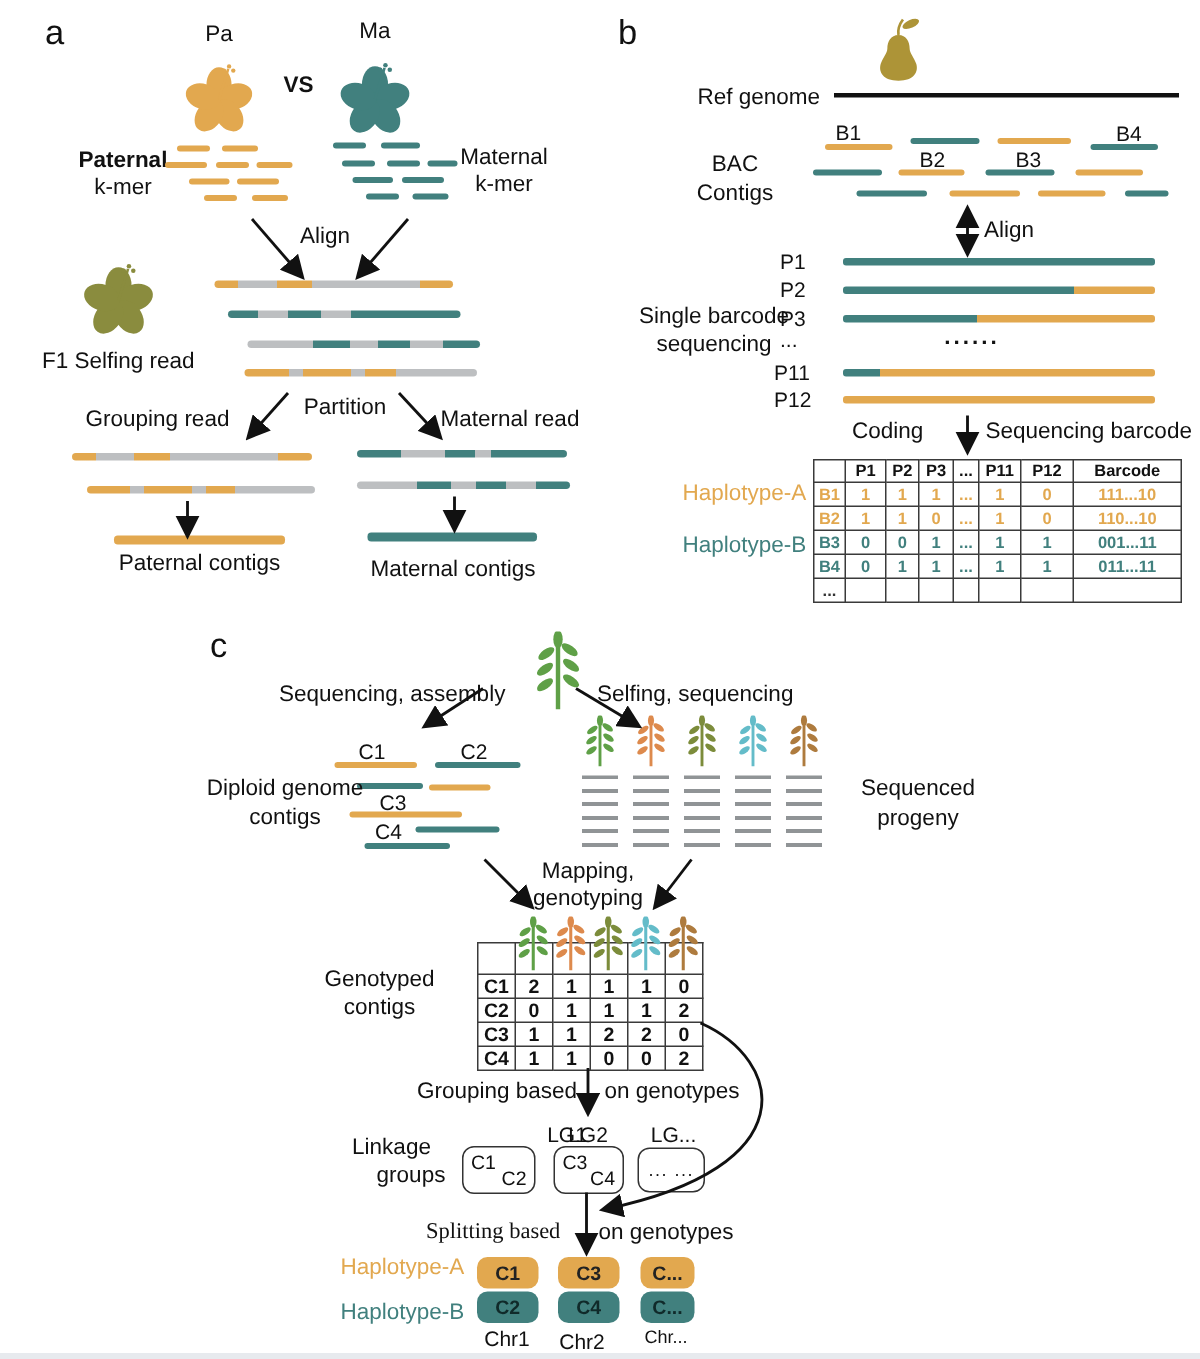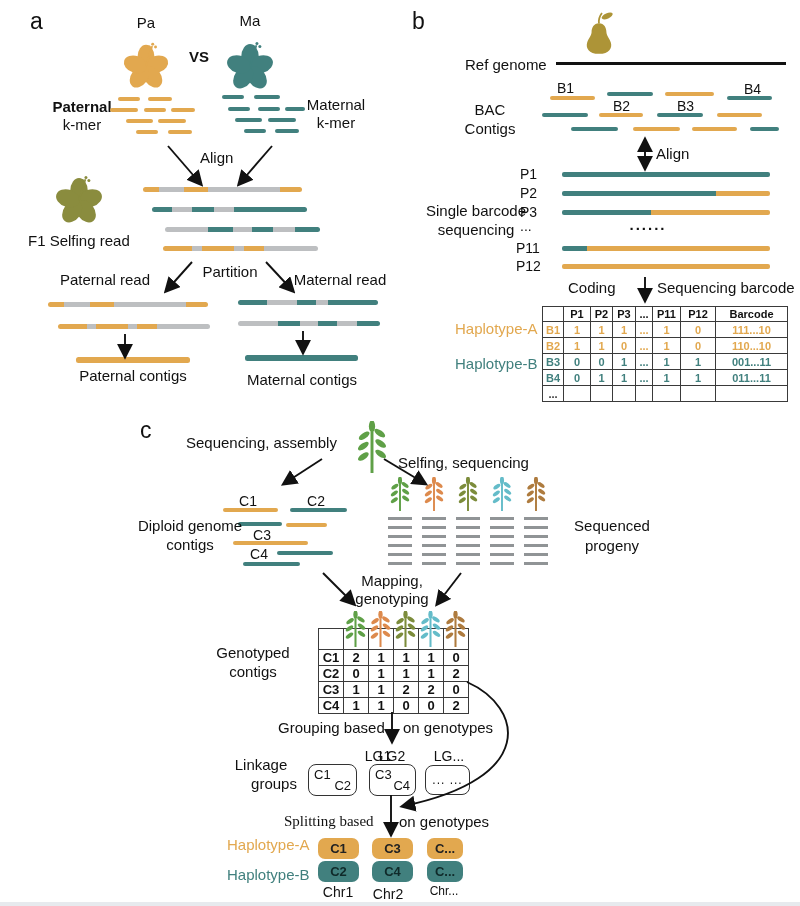--- a/index.html
+++ b/index.html
@@ -172,21 +172,21 @@
 
   <div class="lbl" style="left:200px;top:149px;">Align</div>
   <div class="lbl" style="left:28px;top:232px;">F1 Selfing read</div>
 
   <div class="bar f1b1" style="left:143px;top:187px;width:159px;"></div>
   <div class="bar f1b2" style="left:152px;top:207px;width:155px;"></div>
   <div class="bar f1b3" style="left:165px;top:227px;width:155px;"></div>
   <div class="bar f1b4" style="left:163px;top:246px;width:155px;"></div>
 
   <div class="lbl ctr" style="left:230px;top:263px;">Partition</div>
-  <div class="lbl ctr" style="left:105px;top:271px;">Paternal read</div>
+  <div class="lbl ctr" style="left:105px;top:271px;">Grouping read</div>
   <div class="lbl ctr" style="left:340px;top:271px;">Maternal read</div>
 
   <div class="bar f1b1" style="left:48px;top:302px;width:160px;"></div>
   <div class="bar f1b4" style="left:58px;top:324px;width:152px;"></div>
   <div class="bar mr1" style="left:238px;top:300px;width:140px;"></div>
   <div class="bar f1b3" style="left:238px;top:321px;width:142px;"></div>
 
   <div class="bar solid-or" style="left:76px;top:357px;width:114px;height:6px;"></div>
   <div class="bar solid-tl" style="left:245px;top:355px;width:113px;height:6px;"></div>
 
@@ -338,21 +338,21 @@
       <ellipse cx="11" cy="17" rx="7.2" ry="3.3" transform="rotate(-35 11 17)"></ellipse>
       <ellipse cx="29" cy="14" rx="7.2" ry="3.3" transform="rotate(35 29 14)"></ellipse>
       <ellipse cx="10" cy="29" rx="7.2" ry="3.3" transform="rotate(-35 10 29)"></ellipse>
       <ellipse cx="30" cy="26" rx="7.2" ry="3.3" transform="rotate(35 30 26)"></ellipse>
       <ellipse cx="10" cy="41" rx="7.2" ry="3.3" transform="rotate(-35 10 41)"></ellipse>
       <ellipse cx="30" cy="38" rx="7.2" ry="3.3" transform="rotate(35 30 38)"></ellipse>
     </g>
   </svg>
 </div>
 
-  <div class="lbl" style="left:186px;top:434px;">Sequencing, assembly</div>
+  <div class="lbl" style="left:186px;top:454px;">Sequencing, assembly</div>
   <div class="lbl" style="left:398px;top:454px;">Selfing, sequencing</div>
 
   <div class="lbl ctr" style="left:248px;top:493px;font-size:14px;">C1</div>
   <div class="lbl ctr" style="left:316px;top:493px;font-size:14px;">C2</div>
   <div class="lbl ctr" style="left:262px;top:527px;font-size:14px;">C3</div>
   <div class="lbl ctr" style="left:259px;top:546px;font-size:14px;">C4</div>
 
   <div class="dash" style="left:223px;top:508px;width:55px;background:var(--orange);"></div>
   <div class="dash" style="left:290px;top:508px;width:57px;background:var(--teal);"></div>
   <div class="dash" style="left:238px;top:522px;width:44px;background:var(--teal);"></div>

